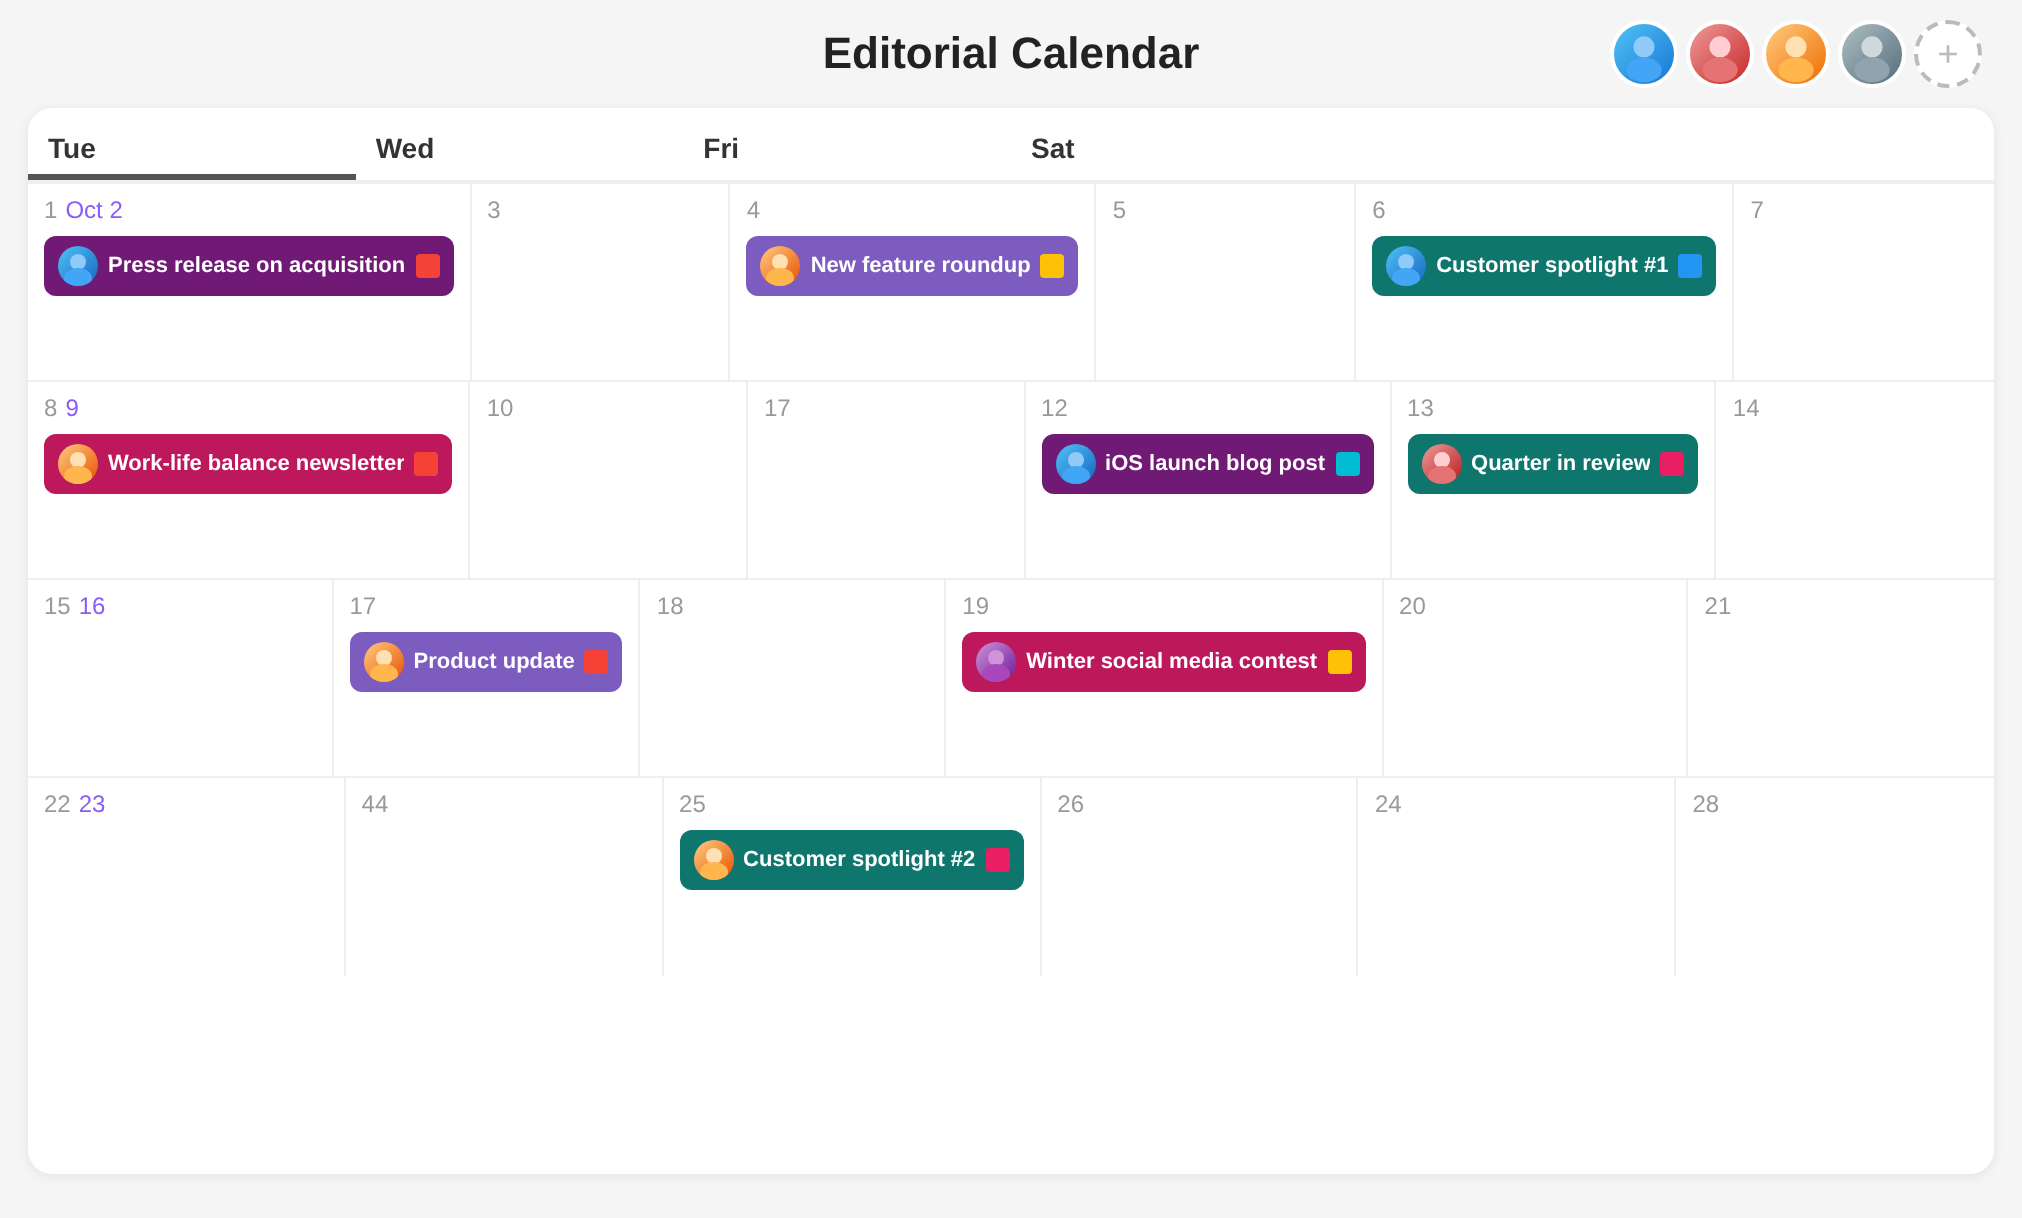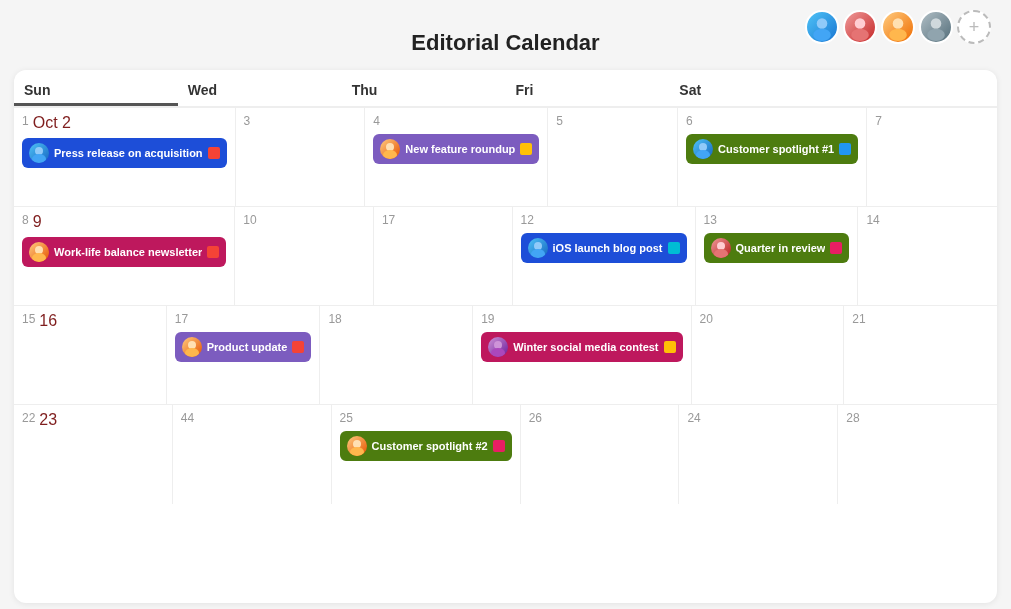--- a/index.html
+++ b/index.html
@@ -19,21 +19,20 @@
       display: flex;
       align-items: center;
       justify-content: center;
       padding: 14px 20px 10px;
       position: relative;
     }
     .header-title {
       font-size: 22px;
       font-weight: 600;
       color: #222;
-      margin-top: 16px;
     }
     .avatars-group {
       position: absolute;
       right: 20px;
       top: 10px;
       display: flex;
       align-items: center;
       gap: 4px;
     }
     .avatar {
@@ -120,22 +119,22 @@
       display: flex;
       gap: 4px;
       margin-bottom: 6px;
     }
     .cell-num {
       font-size: 12px;
       color: #999;
       font-weight: 500;
     }
     .cell-date {
-      font-size: 16px;
-      color: #7f1d1d;
+      font-size: 12px;
+      color: #8b5cf6;
       font-weight: 400;
     }
     .event-card {
       border-radius: 6px;
       padding: 5px 7px;
       display: flex;
       align-items: center;
       gap: 5px;
       margin-bottom: 4px;
       cursor: pointer;
@@ -161,23 +160,23 @@
       white-space: nowrap;
       overflow: hidden;
       text-overflow: ellipsis;
     }
     .event-tag {
       width: 12px;
       height: 12px;
       border-radius: 2px;
       flex-shrink: 0;
     }
-    .bg-blue { background: #1d4ed8; justify-content: space-between; }
+    .bg-blue { background: #701a75; justify-content: space-between; }
     .bg-purple { background: #7c5cbf; }
-    .bg-green { background: #4d7c0f; }
+    .bg-green { background: #0f766e; }
     .bg-cyan { background: #be185d; }
     .tag-red { background: #f44336; }
     .tag-yellow { background: #ffc107; }
     .tag-blue { background: #2196f3; }
     .tag-pink { background: #e91e63; }
     .tag-cyan { background: #00bcd4; }
     .avatar-blue { background: linear-gradient(135deg, #4fc3f7, #1565c0); }
     .avatar-orange { background: linear-gradient(135deg, #ffcc80, #e65100); }
     .avatar-red { background: linear-gradient(135deg, #ef9a9a, #b71c1c); }
     .avatar-purple { background: linear-gradient(135deg, #ce93d8, #6a1b9a); }
@@ -212,23 +211,22 @@
             <circle cx="17" cy="13" r="6" fill="#cfd8dc"></circle>
             <ellipse cx="17" cy="26" rx="10" ry="7" fill="#90a4ae"></ellipse>
           </svg>
       </div>
       <div class="add-avatar">+</div>
     </div>
   </div>
 
   <div class="calendar-container">
     <div class="calendar-header">
-      <div class="cal-header-cell">Sun</div>
+      <div class="cal-header-cell">Tue</div>
       <div class="cal-header-cell">Wed</div>
-      <div class="cal-header-cell">Thu</div>
       <div class="cal-header-cell">Fri</div>
       <div class="cal-header-cell">Sat</div>
     </div>
 
     <div class="calendar-body">
 
       <div class="calendar-week">
         <div class="cal-cell">
           <div class="cell-numbers">
             <span class="cell-num">1</span>

